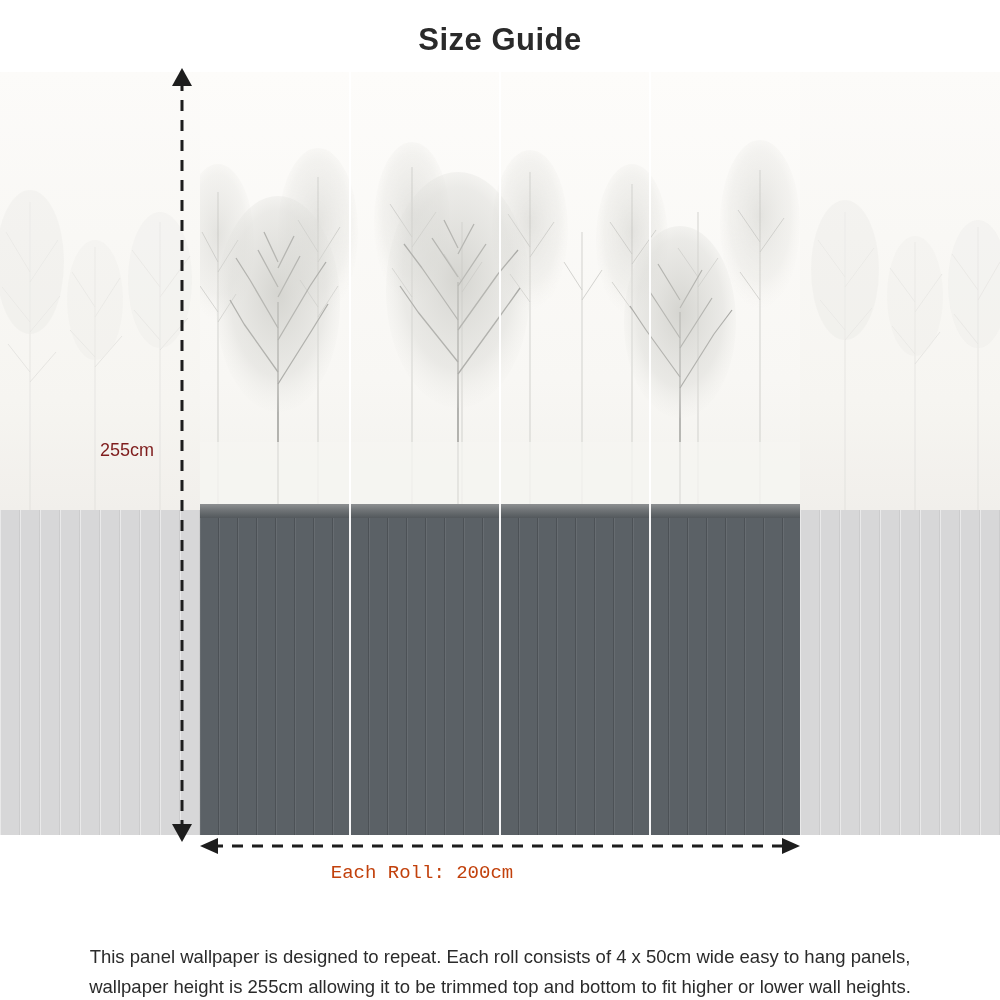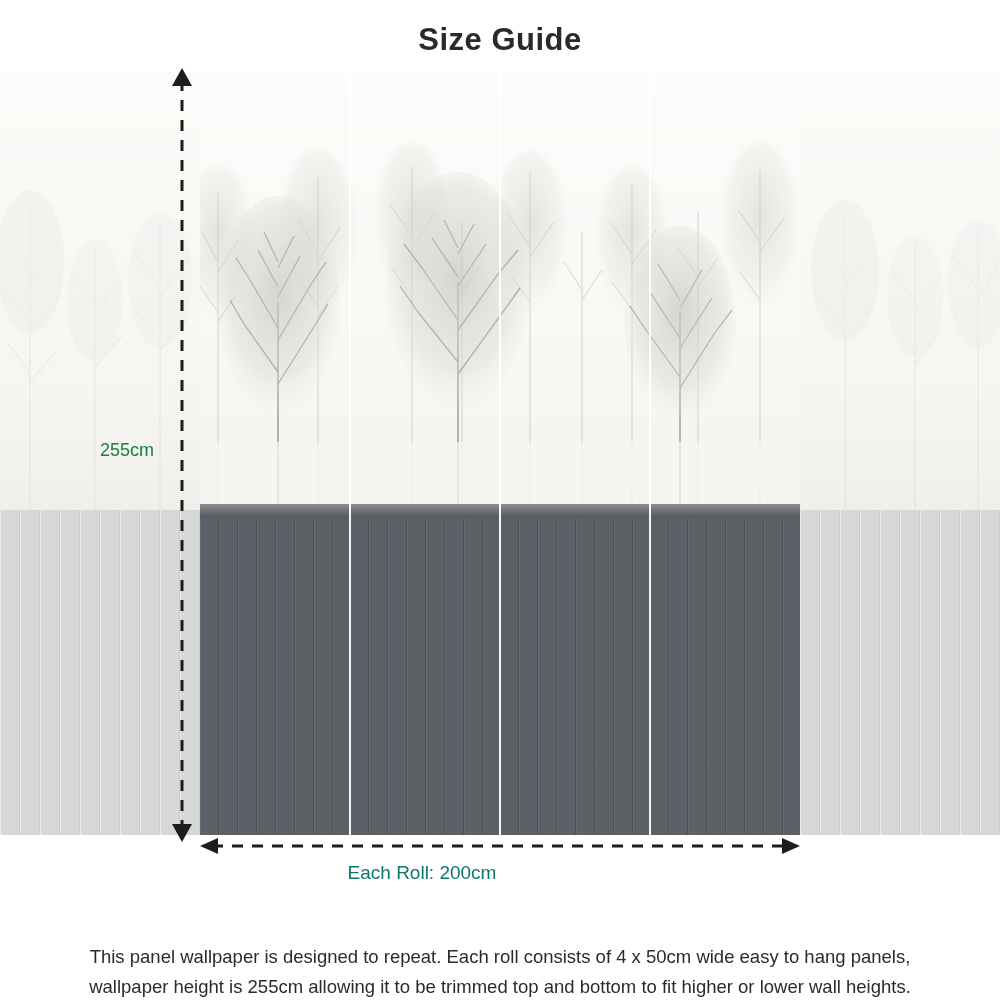--- a/index.html
+++ b/index.html
@@ -169,37 +169,38 @@
     left: 180px;
     top: 72px;
     width: 2px;
     height: 763px;
   }
   #height-label {
     position: absolute;
     left: 100px;
     top: 440px;
     font-size: 18px;
-    color: #15803d;
+    color: #7f1d1d;
   }
   .hline {
     position: absolute;
     left: 198px;
     top: 838px;
     width: 604px;
     height: 16px;
   }
   #width-label {
     position: absolute;
     left: 0;
     top: 862px;
     width: 844px;
     text-align: center;
     font-size: 19px;
-    color: #0f766e;
+    color: #c2410c;
+    font-family: Liberation Mono, monospace;
   }
 
   
   #caption {
     position: absolute;
     left: 28px;
     top: 898px;
     width: 944px;
     text-align: center;
     font-size: 18.5px;

